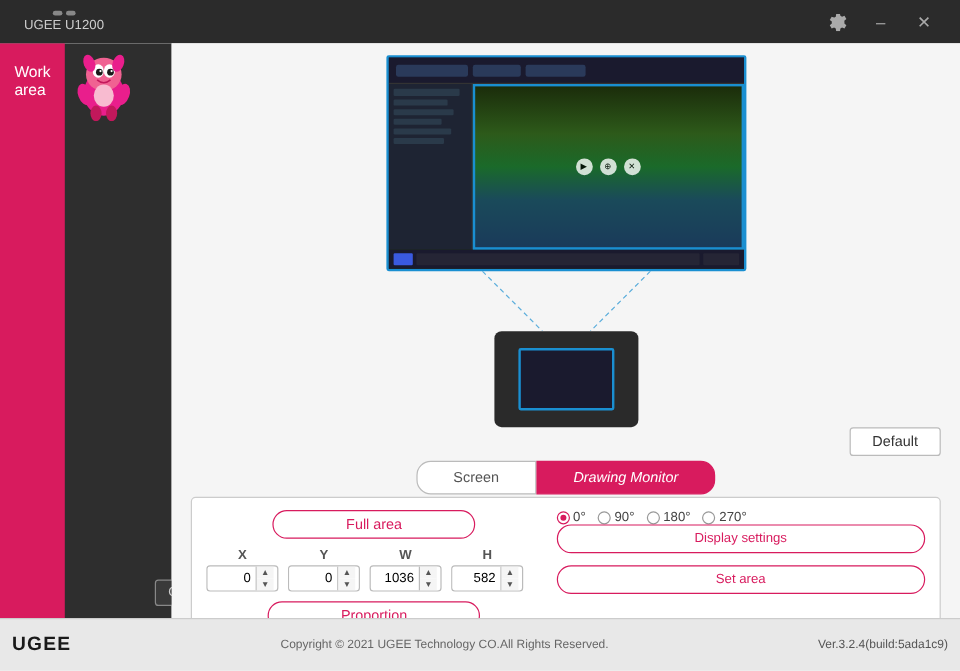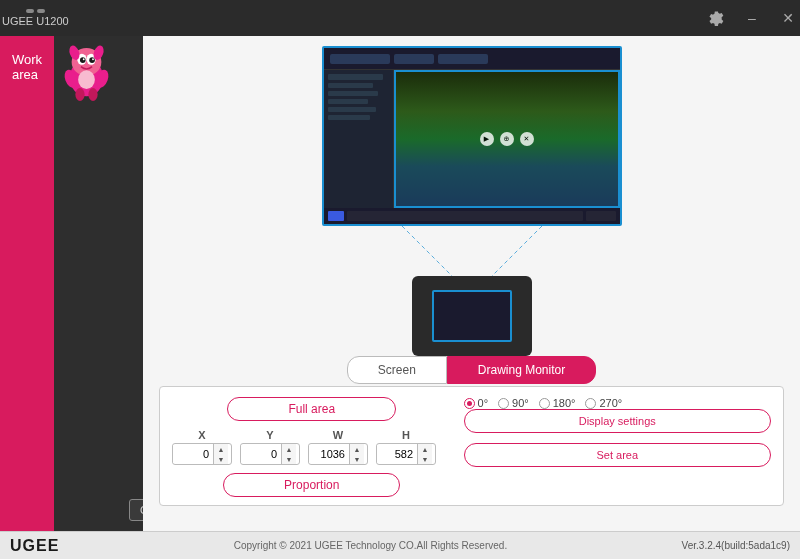--- a/index.html
+++ b/index.html
@@ -14,21 +14,21 @@
       flex-direction: column;
     }
 
     
     .title-bar {
       background: #2b2b2b;
       height: 36px;
       display: flex;
       align-items: center;
       justify-content: space-between;
-      padding: 0 2px;
+      padding: 0 20px;
       flex-shrink: 0;
     }
     .title-bar-left {
       display: flex;
       flex-direction: column;
       align-items: center;
     }
     .title-bar-dots {
       display: flex;
       gap: 3px;
@@ -185,21 +185,21 @@
       cursor: pointer;
       font-size: 12px;
       color: #555;
     }
     .tab-btn.active {
       background: #d81b5e;
       color: #fff;
       border-color: #d81b5e;
     }
     .tab-btn:first-child { border-radius: 12px 0 0 12px; }
-    .tab-btn:last-child { border-radius: 0 12px 12px 0; }
+    .tab-btn:last-child { border-radius: 0 12px 12px 0; font-style: italic; }
 
     
     .settings-panel {
       border: 1px solid #ccc;
       background: #fff;
       border-radius: 4px;
       padding: 10px 12px 8px 12px;
       margin-top: 2px;
     }
 
@@ -323,21 +323,21 @@
       border-radius: 12px;
       cursor: pointer;
       font-size: 11px;
       color: #d81b5e;
       text-align: center;
     }
 
     
     .footer {
       background: #e8e8e8;
-      height: 28px;
+      height: 44px;
       display: flex;
       align-items: center;
       justify-content: space-between;
       padding: 0 10px 0 152px;
       font-size: 10px;
       color: #666;
       border-top: 1px solid #ccc;
       flex-shrink: 0;
     }
     .footer-logo {
@@ -491,20 +491,23 @@
       <svg class="dashed-lines" viewBox="0 0 300 50">
         <line x1="80" y1="0" x2="130" y2="50" stroke="#1a8fd1" stroke-width="1" stroke-dasharray="4,3" opacity="0.7"></line>
         <line x1="220" y1="0" x2="170" y2="50" stroke="#1a8fd1" stroke-width="1" stroke-dasharray="4,3" opacity="0.7"></line>
       </svg>
 
       <div class="tablet-preview">
         <div class="tablet-active-area"></div>
       </div>
     </div>
 
+    <div class="default-btn-row">
+      <button class="default-btn">Default</button>
+    </div>
 
     <div class="tabs-row">
       <button class="tab-btn">Screen</button>
       <button class="tab-btn active">Drawing Monitor</button>
     </div>
 
     <div class="settings-panel">
 
       <div style="display:flex;gap:12px;">
 

